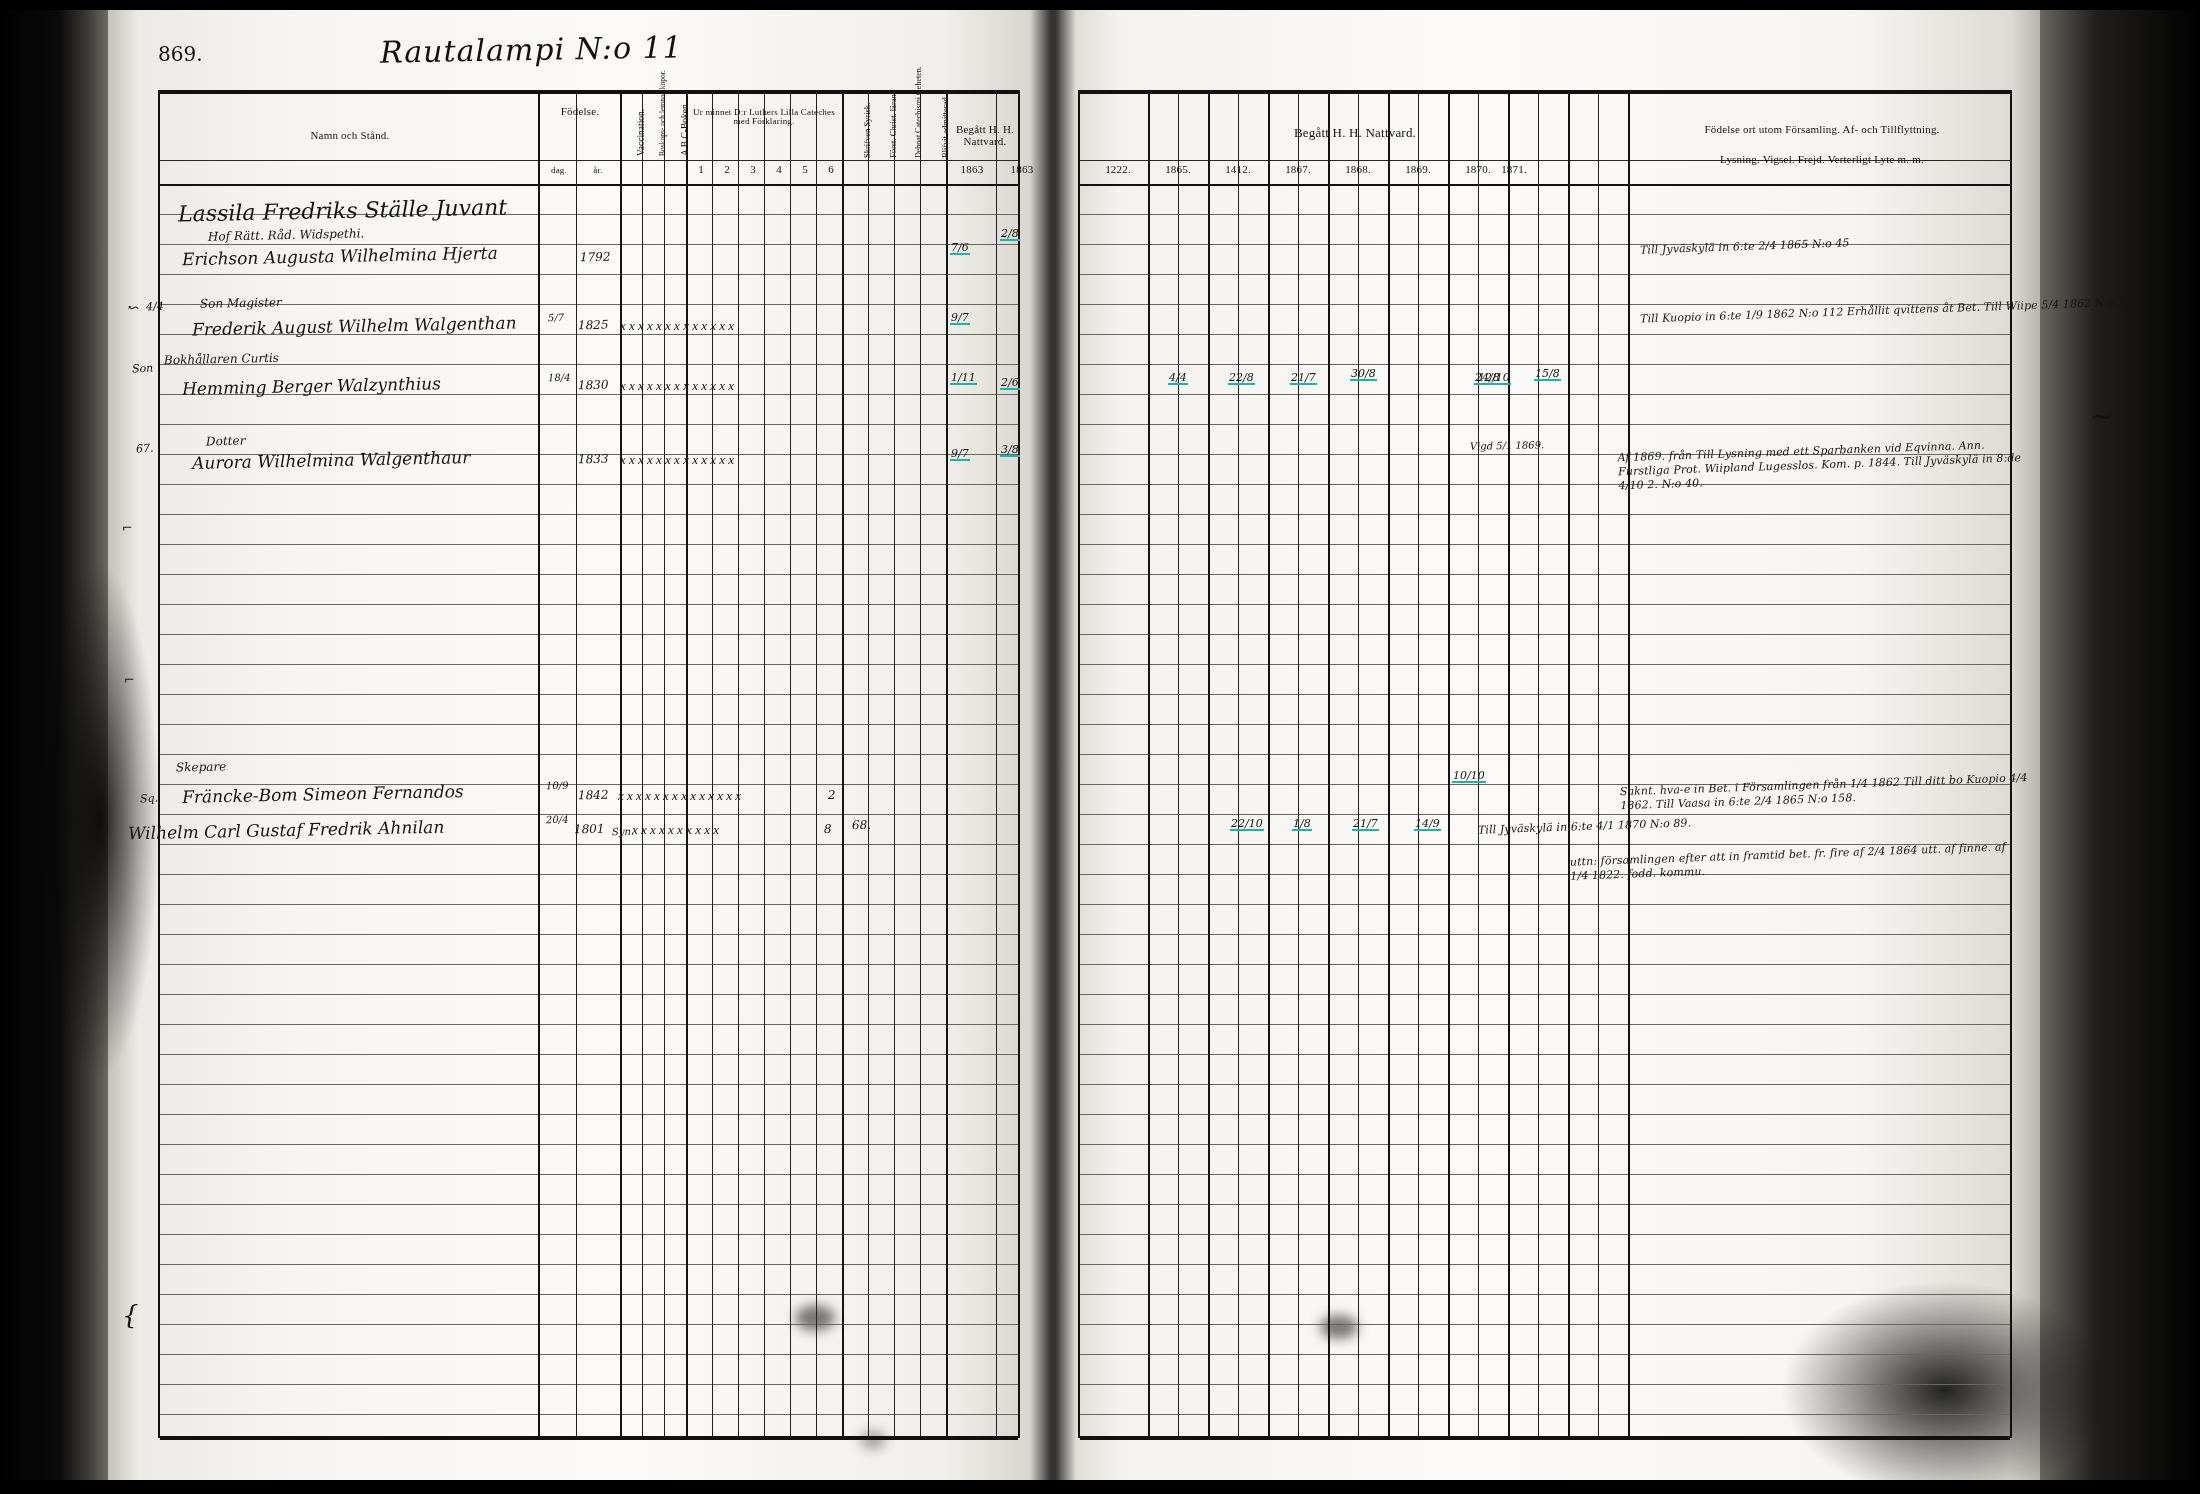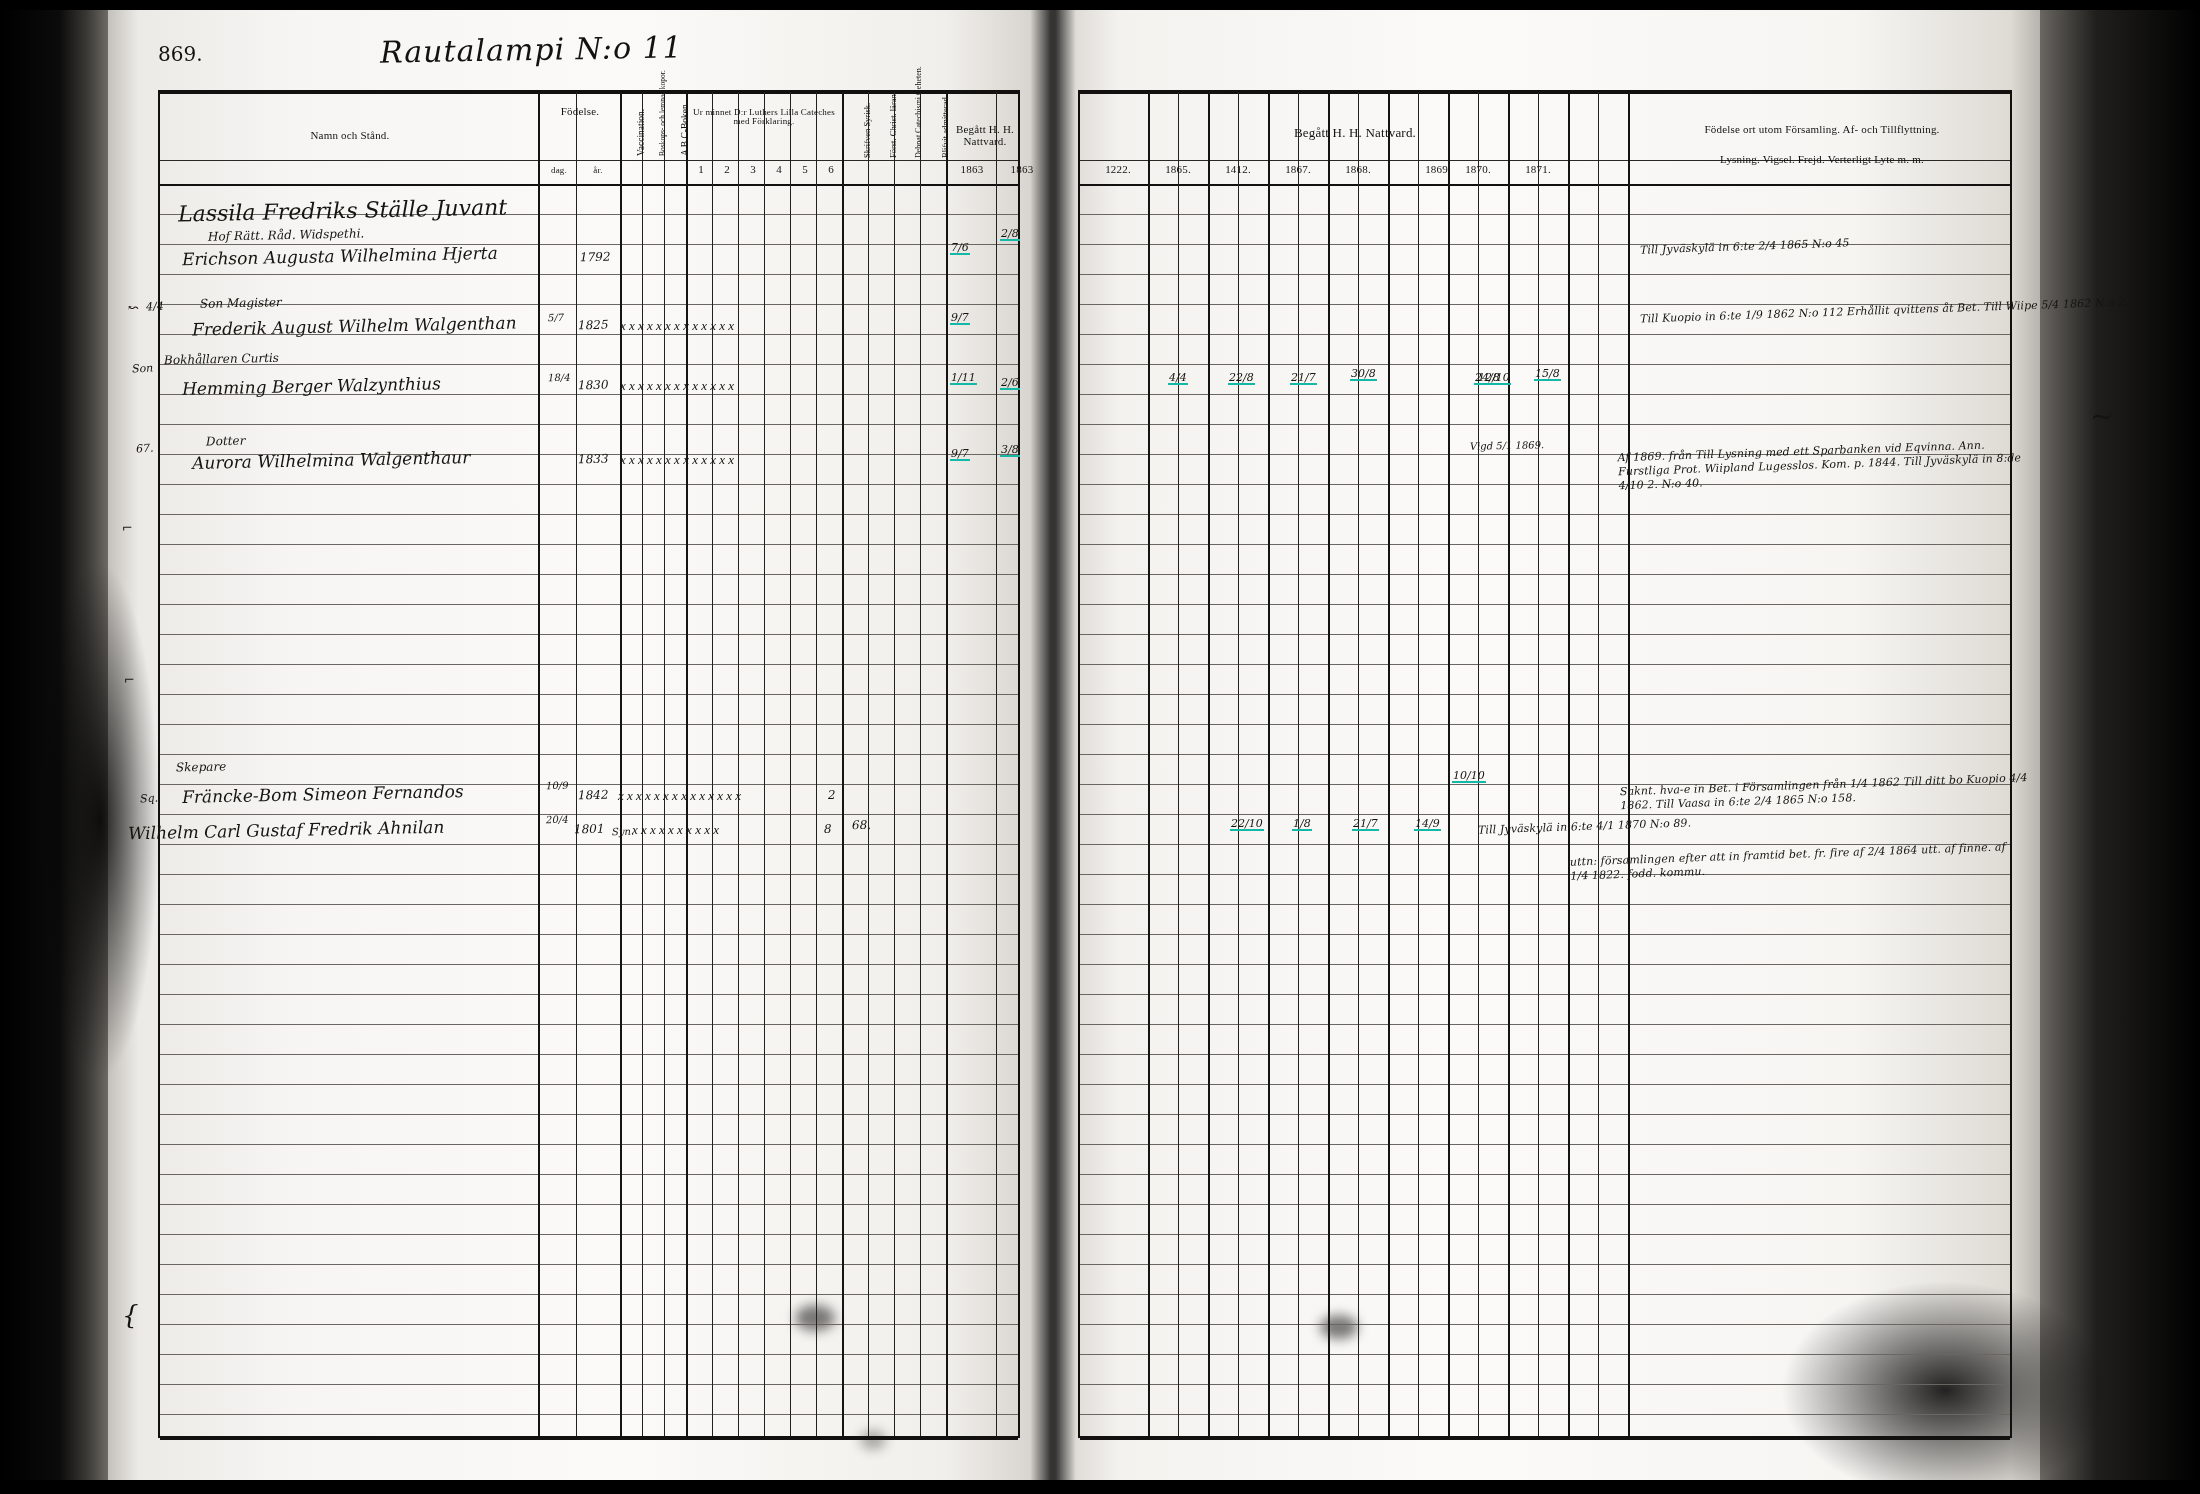--- a/index.html
+++ b/index.html
@@ -376,23 +376,23 @@
     <div class="vline" style="left:518px;"></div>
     <div class="vline thick" style="left:548px;"></div>
 
     <div class="hdr md" style="left:110px; top:34px; width:330px;">Begått H. H. Nattvard.</div>
 
     <div class="hdr sm" style="left:10px; top:72px; width:56px;">1222.</div>
     <div class="hdr sm" style="left:70px; top:72px; width:56px;">1865.</div>
     <div class="hdr sm" style="left:130px; top:72px; width:56px;">1412.</div>
     <div class="hdr sm" style="left:190px; top:72px; width:56px;">1867.</div>
     <div class="hdr sm" style="left:250px; top:72px; width:56px;font-family:Liberation Serif, serif;">1868.</div>
-    <div class="hdr sm" style="left:310px; top:72px; width:56px;padding-left:20px;">1869.</div>
+    <div class="hdr sm" style="left:310px; top:72px; width:56px;">1869.</div>
     <div class="hdr sm" style="left:370px; top:72px; width:56px;">1870.</div>
-    <div class="hdr sm" style="left:430px; top:72px; width:56px;">1871.</div>
+    <div class="hdr sm" style="left:406px; top:72px; width:56px;">1871.</div>
 
     <div class="hdr sm" style="left:556px; top:32px; width:372px;">Födelse ort utom Församling. Af- och Tillflyttning.</div>
     <div class="hdr sm" style="left:556px; top:62px; width:372px;">Lysning. Vigsel. Frejd. Verterligt Lyte m. m.</div>
   </div>
 
   <div class="hand big" style="left:178px; top:198px;">Lassila Fredriks Ställe Juvant</div>
   <div class="hand small" style="left:208px; top:228px;">Hof Rätt. Råd. Widspethi.</div>
   <div class="hand med" style="left:182px; top:246px;">Erichson Augusta Wilhelmina Hjerta</div>
   <div class="hand small" style="left:580px; top:250px;">1792</div>
   <div class="frac" style="left:950px; top:242px;">

